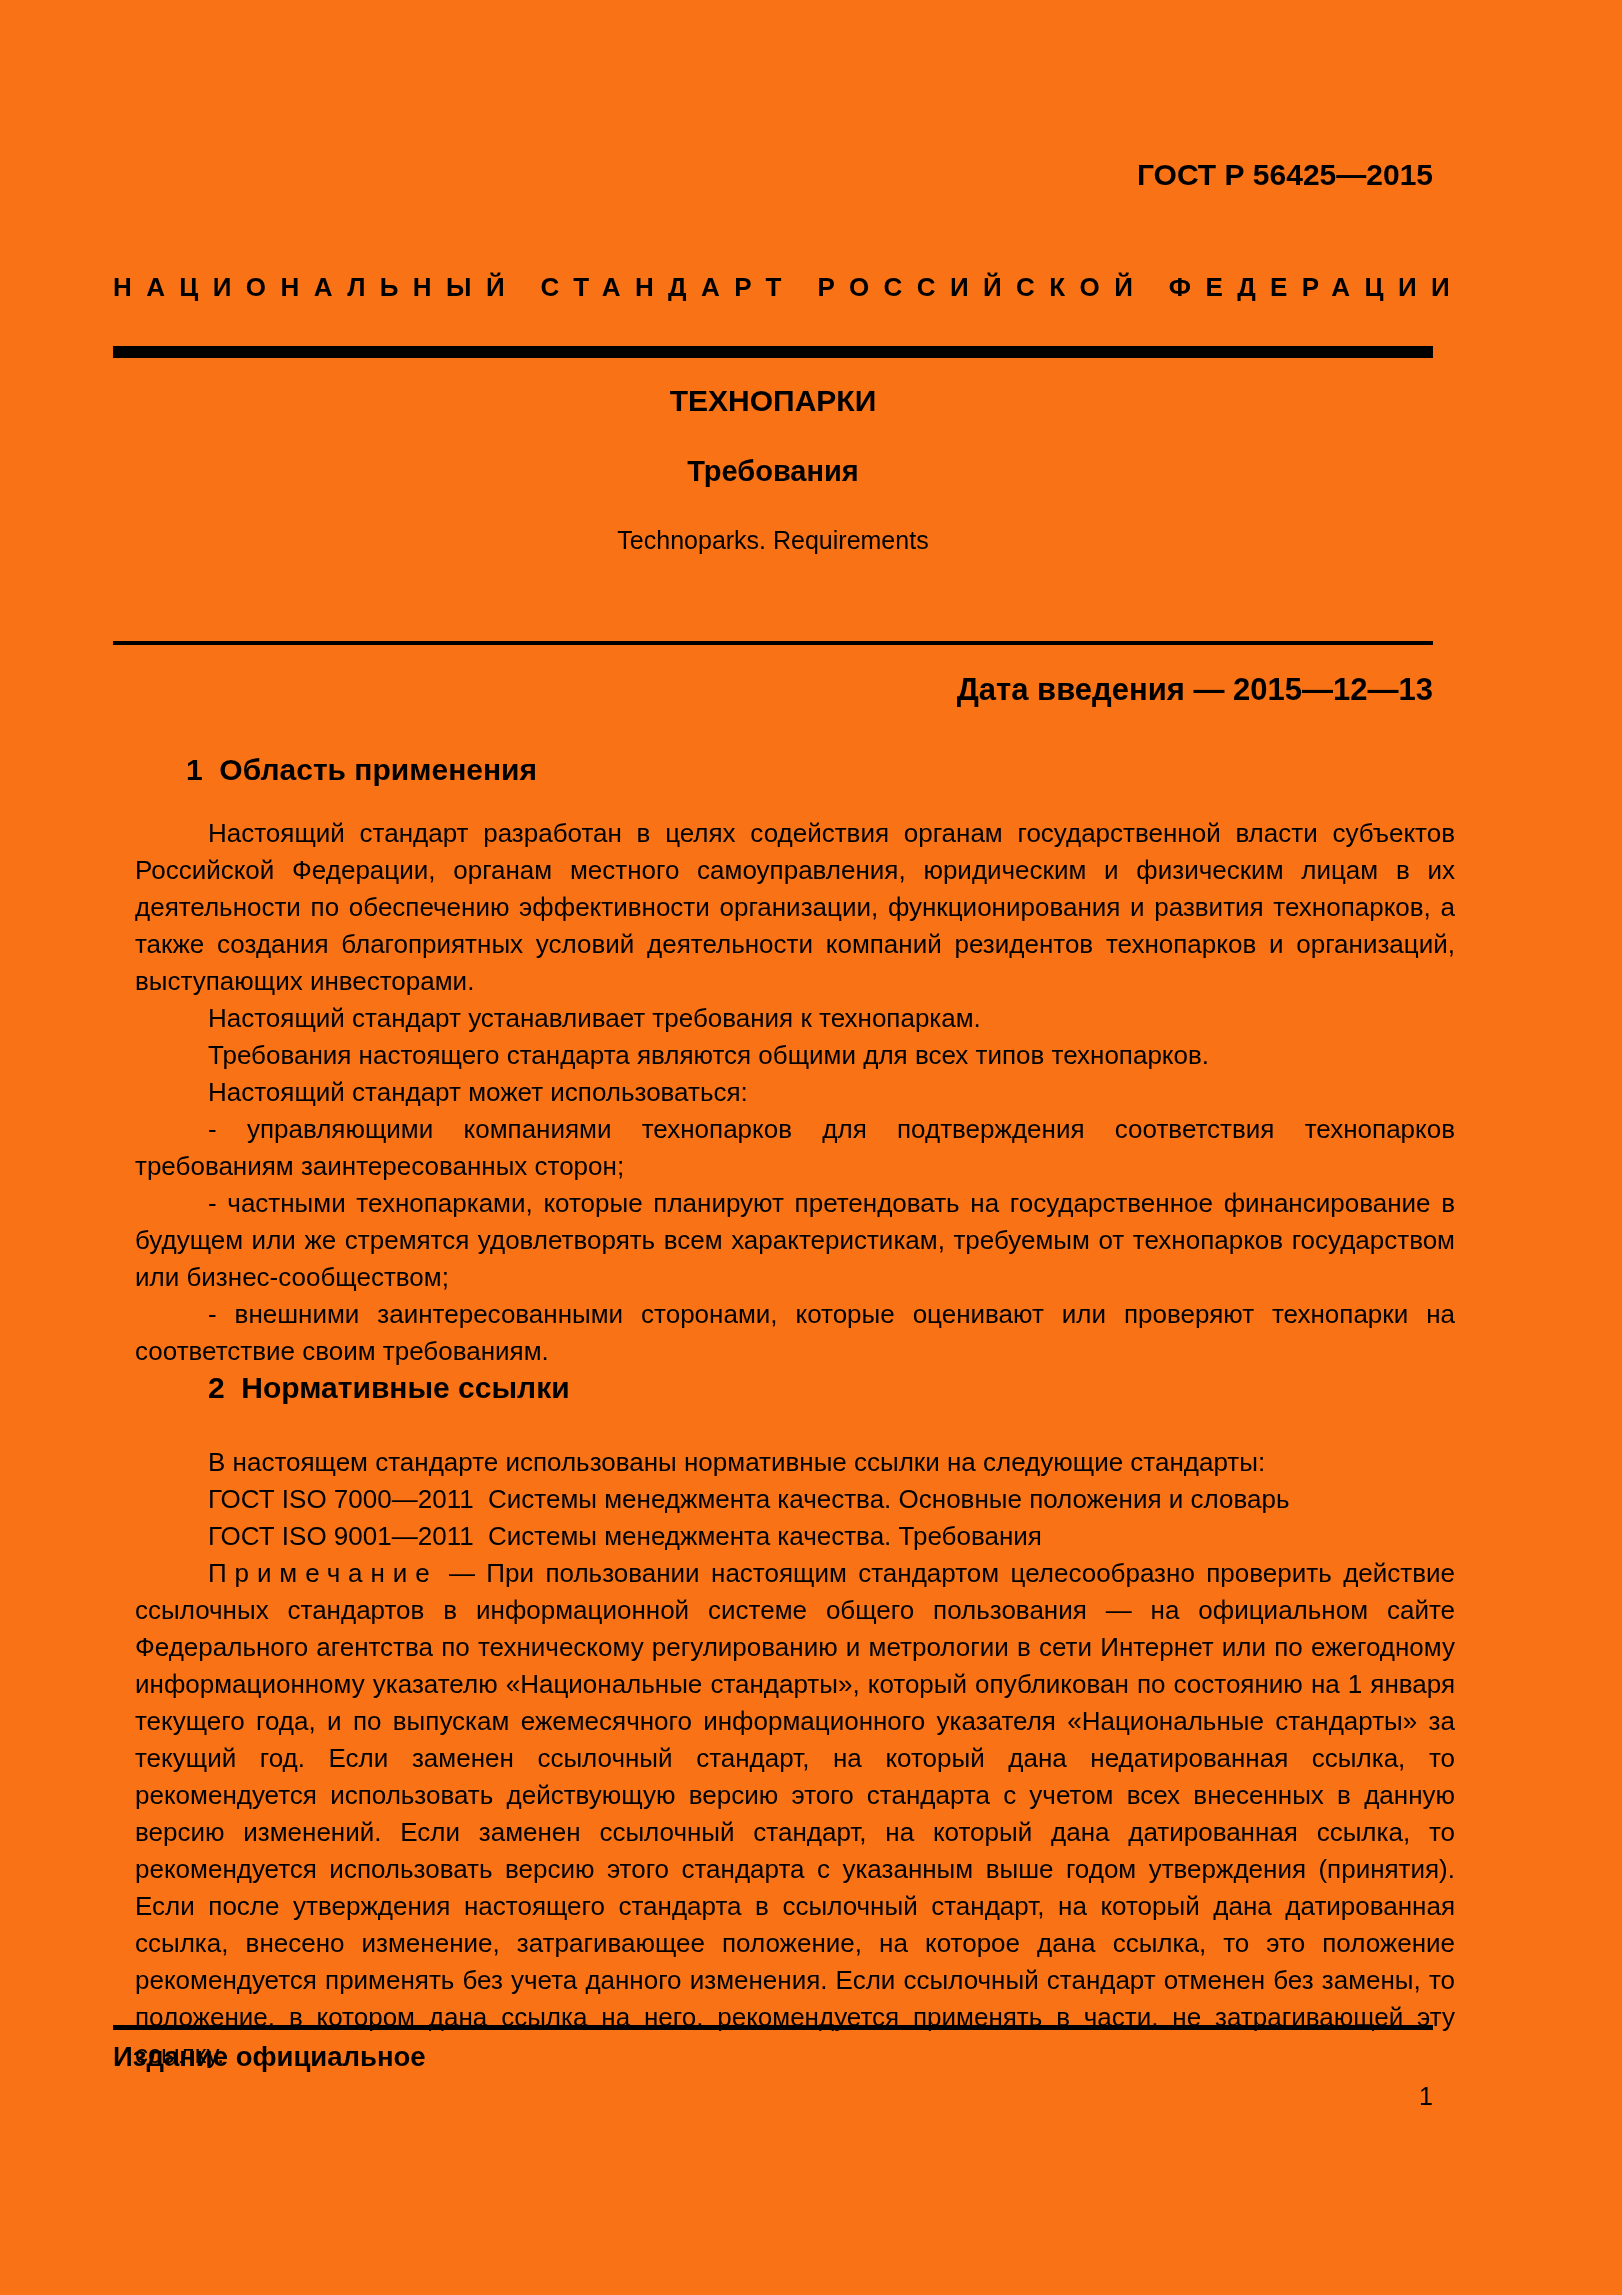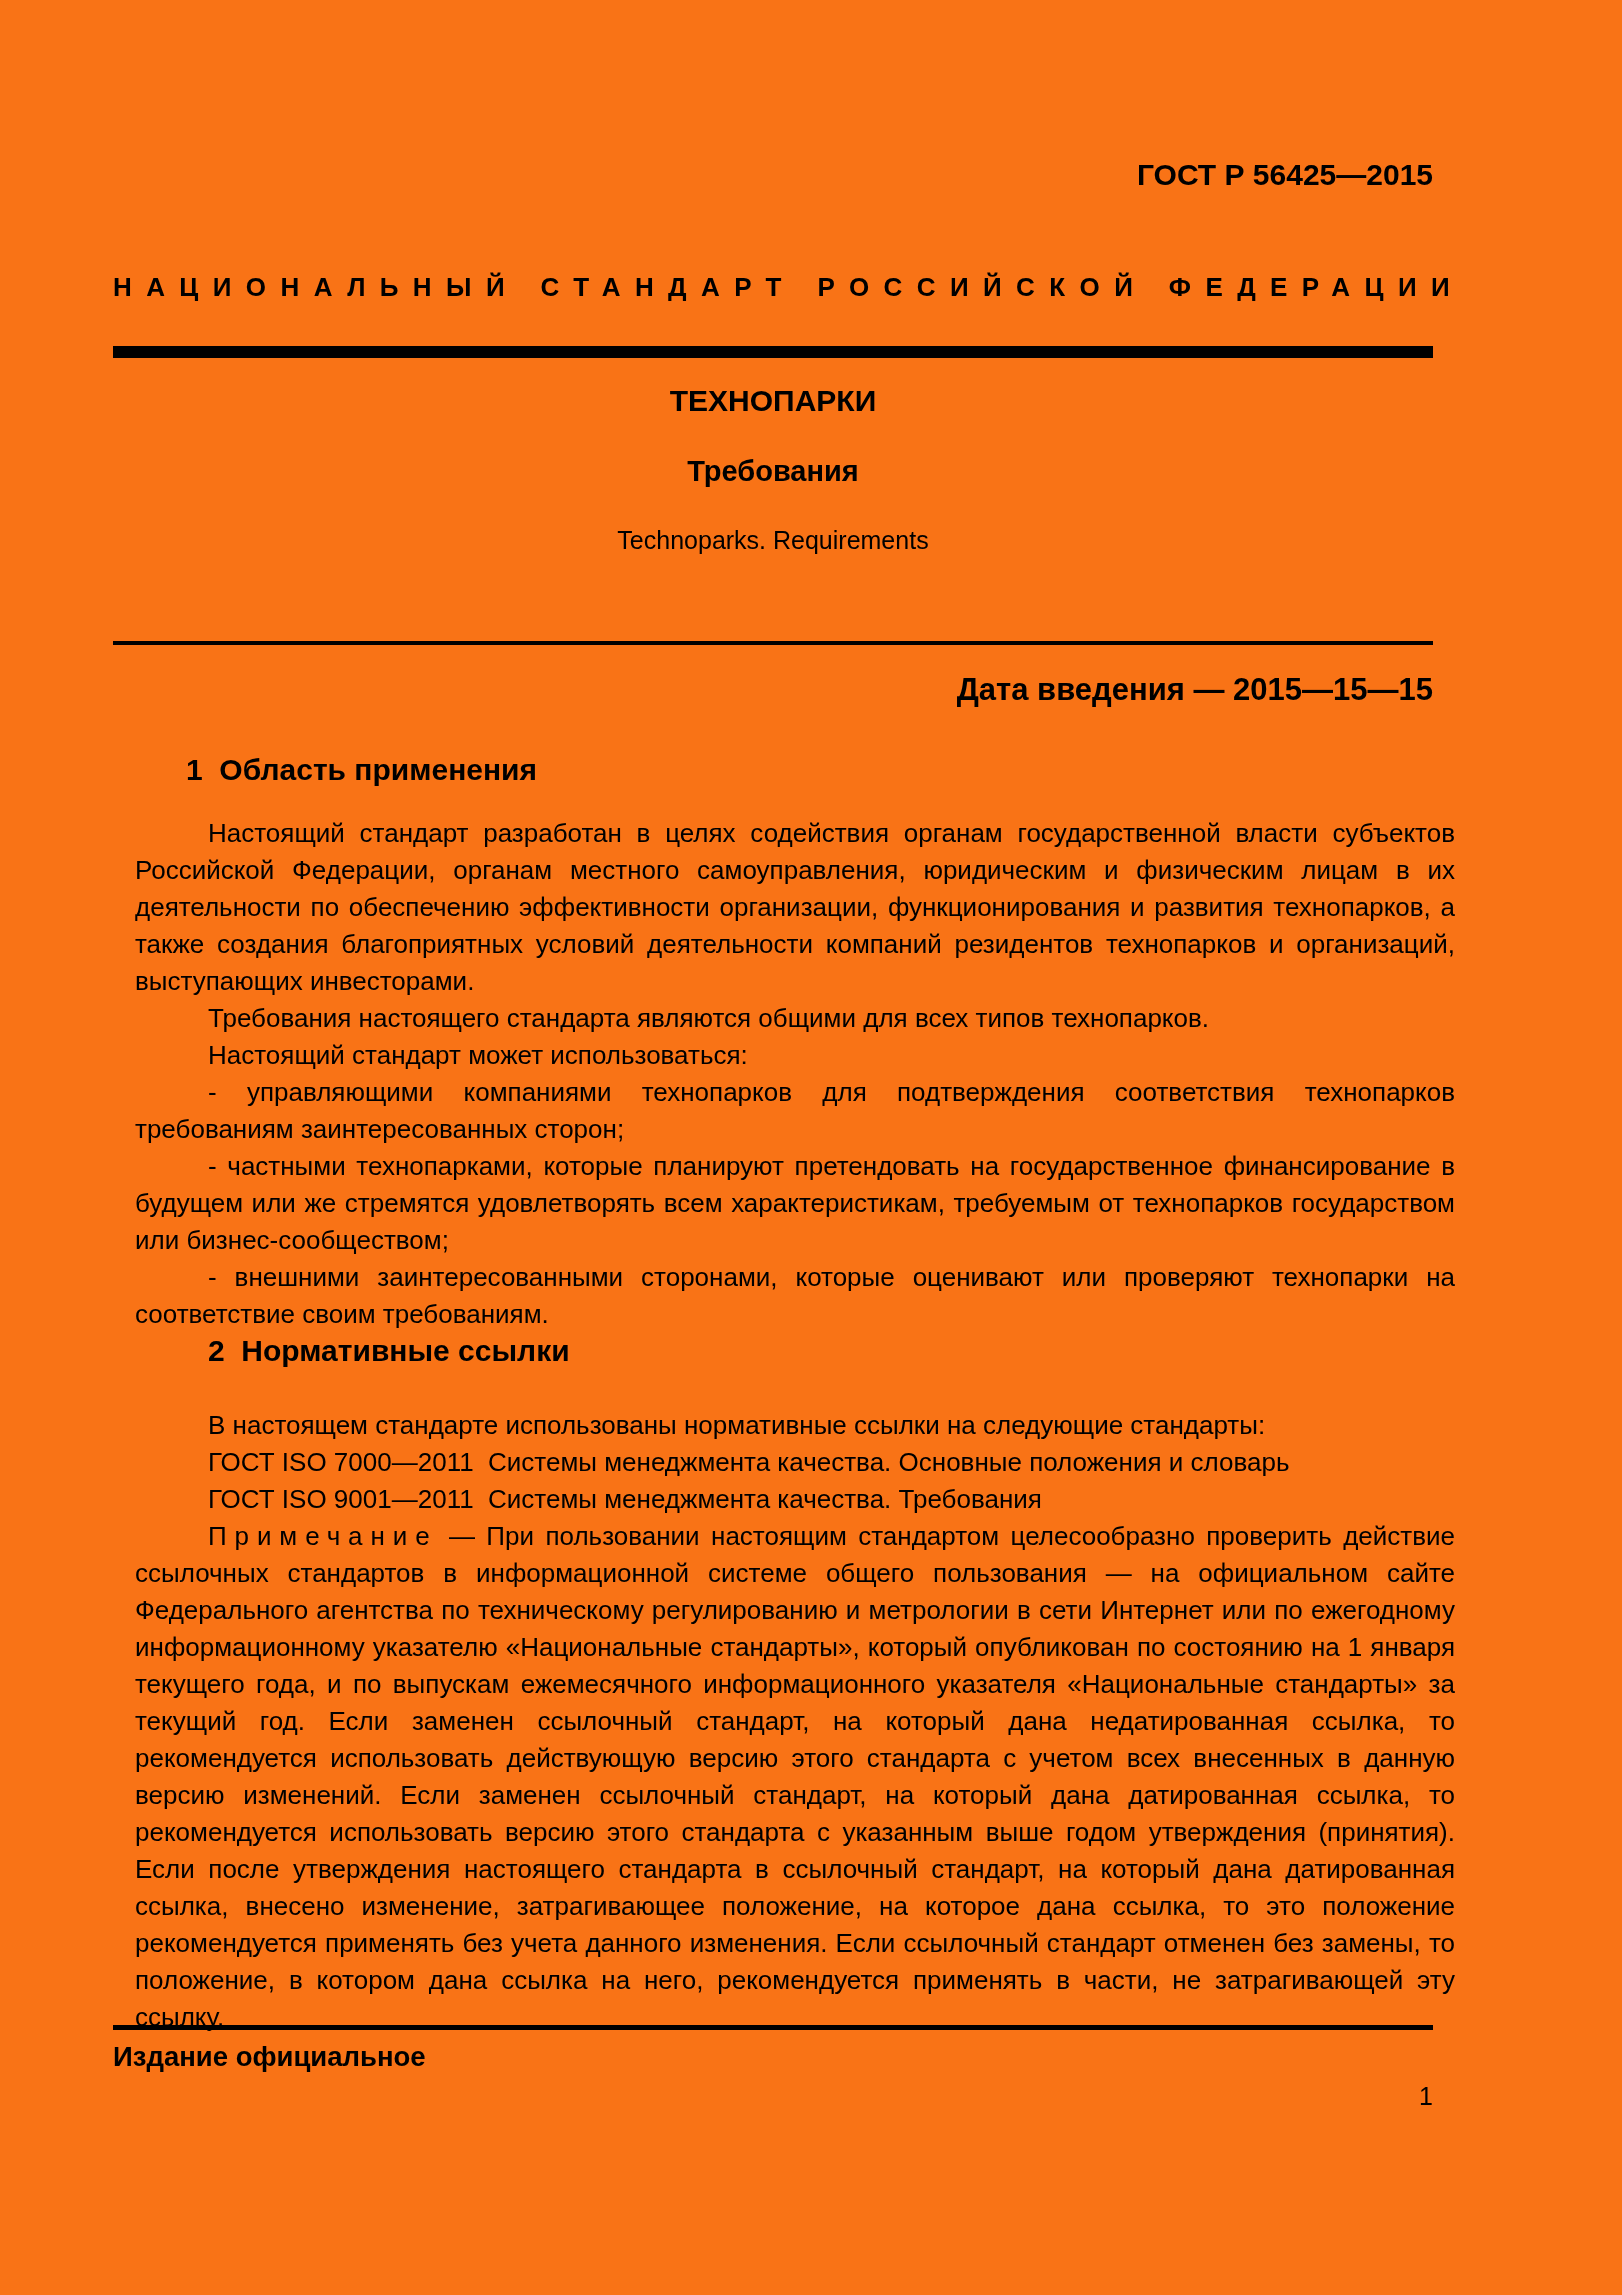--- a/index.html
+++ b/index.html
@@ -107,27 +107,28 @@
   <div class="abs content-col bar-thick"></div>
 
   <div class="abs content-col title-main">ТЕХНОПАРКИ</div>
 
   <div class="abs content-col title-sub">Требования</div>
 
   <div class="abs content-col title-en">Technoparks. Requirements</div>
 
   <div class="abs content-col rule-mid"></div>
 
-  <div class="abs content-col intro-date">Дата введения — 2015—15—15</div>
+  <div class="abs content-col intro-date">Дата введения — 2015—12—13</div>
 
   <h2 class="abs content-col h-sec h1-abs"><span>1</span>&nbsp;&nbsp;<span>Область применения</span></h2>
 
   <div class="abs content-col body-flow">
 
     <p>Настоящий стандарт разработан в целях содействия органам государственной власти субъектов Российской Федерации, органам местного самоуправления, юридическим и физическим лицам в их деятельности по обеспечению эффективности организации, функционирования и развития технопарков, а также создания благоприятных условий деятельности компаний резидентов технопарков и организаций, выступающих инвесторами.</p>
+    <p>Настоящий стандарт устанавливает требования к технопаркам.</p>
     <p>Требования настоящего стандарта являются общими для всех типов технопарков.</p>
     <p>Настоящий стандарт может использоваться:</p>
     <p>- управляющими компаниями технопарков для подтверждения соответствия технопарков требованиям заинтересованных сторон;</p>
     <p>- частными технопарками, которые планируют претендовать на государственное финансирование в будущем или же стремятся удовлетворять всем характеристикам, требуемым от технопарков государством или бизнес-сообществом;</p>
     <p>- внешними заинтересованными сторонами, которые оценивают или проверяют технопарки на соответствие своим требованиям.</p>
 
     <h2 class="h-sec h2-flow"><span>2</span>&nbsp;&nbsp;<span>Нормативные ссылки</span></h2>
 
     <div class="refs">
       <p>В настоящем стандарте использованы нормативные ссылки на следующие стандарты:</p>

